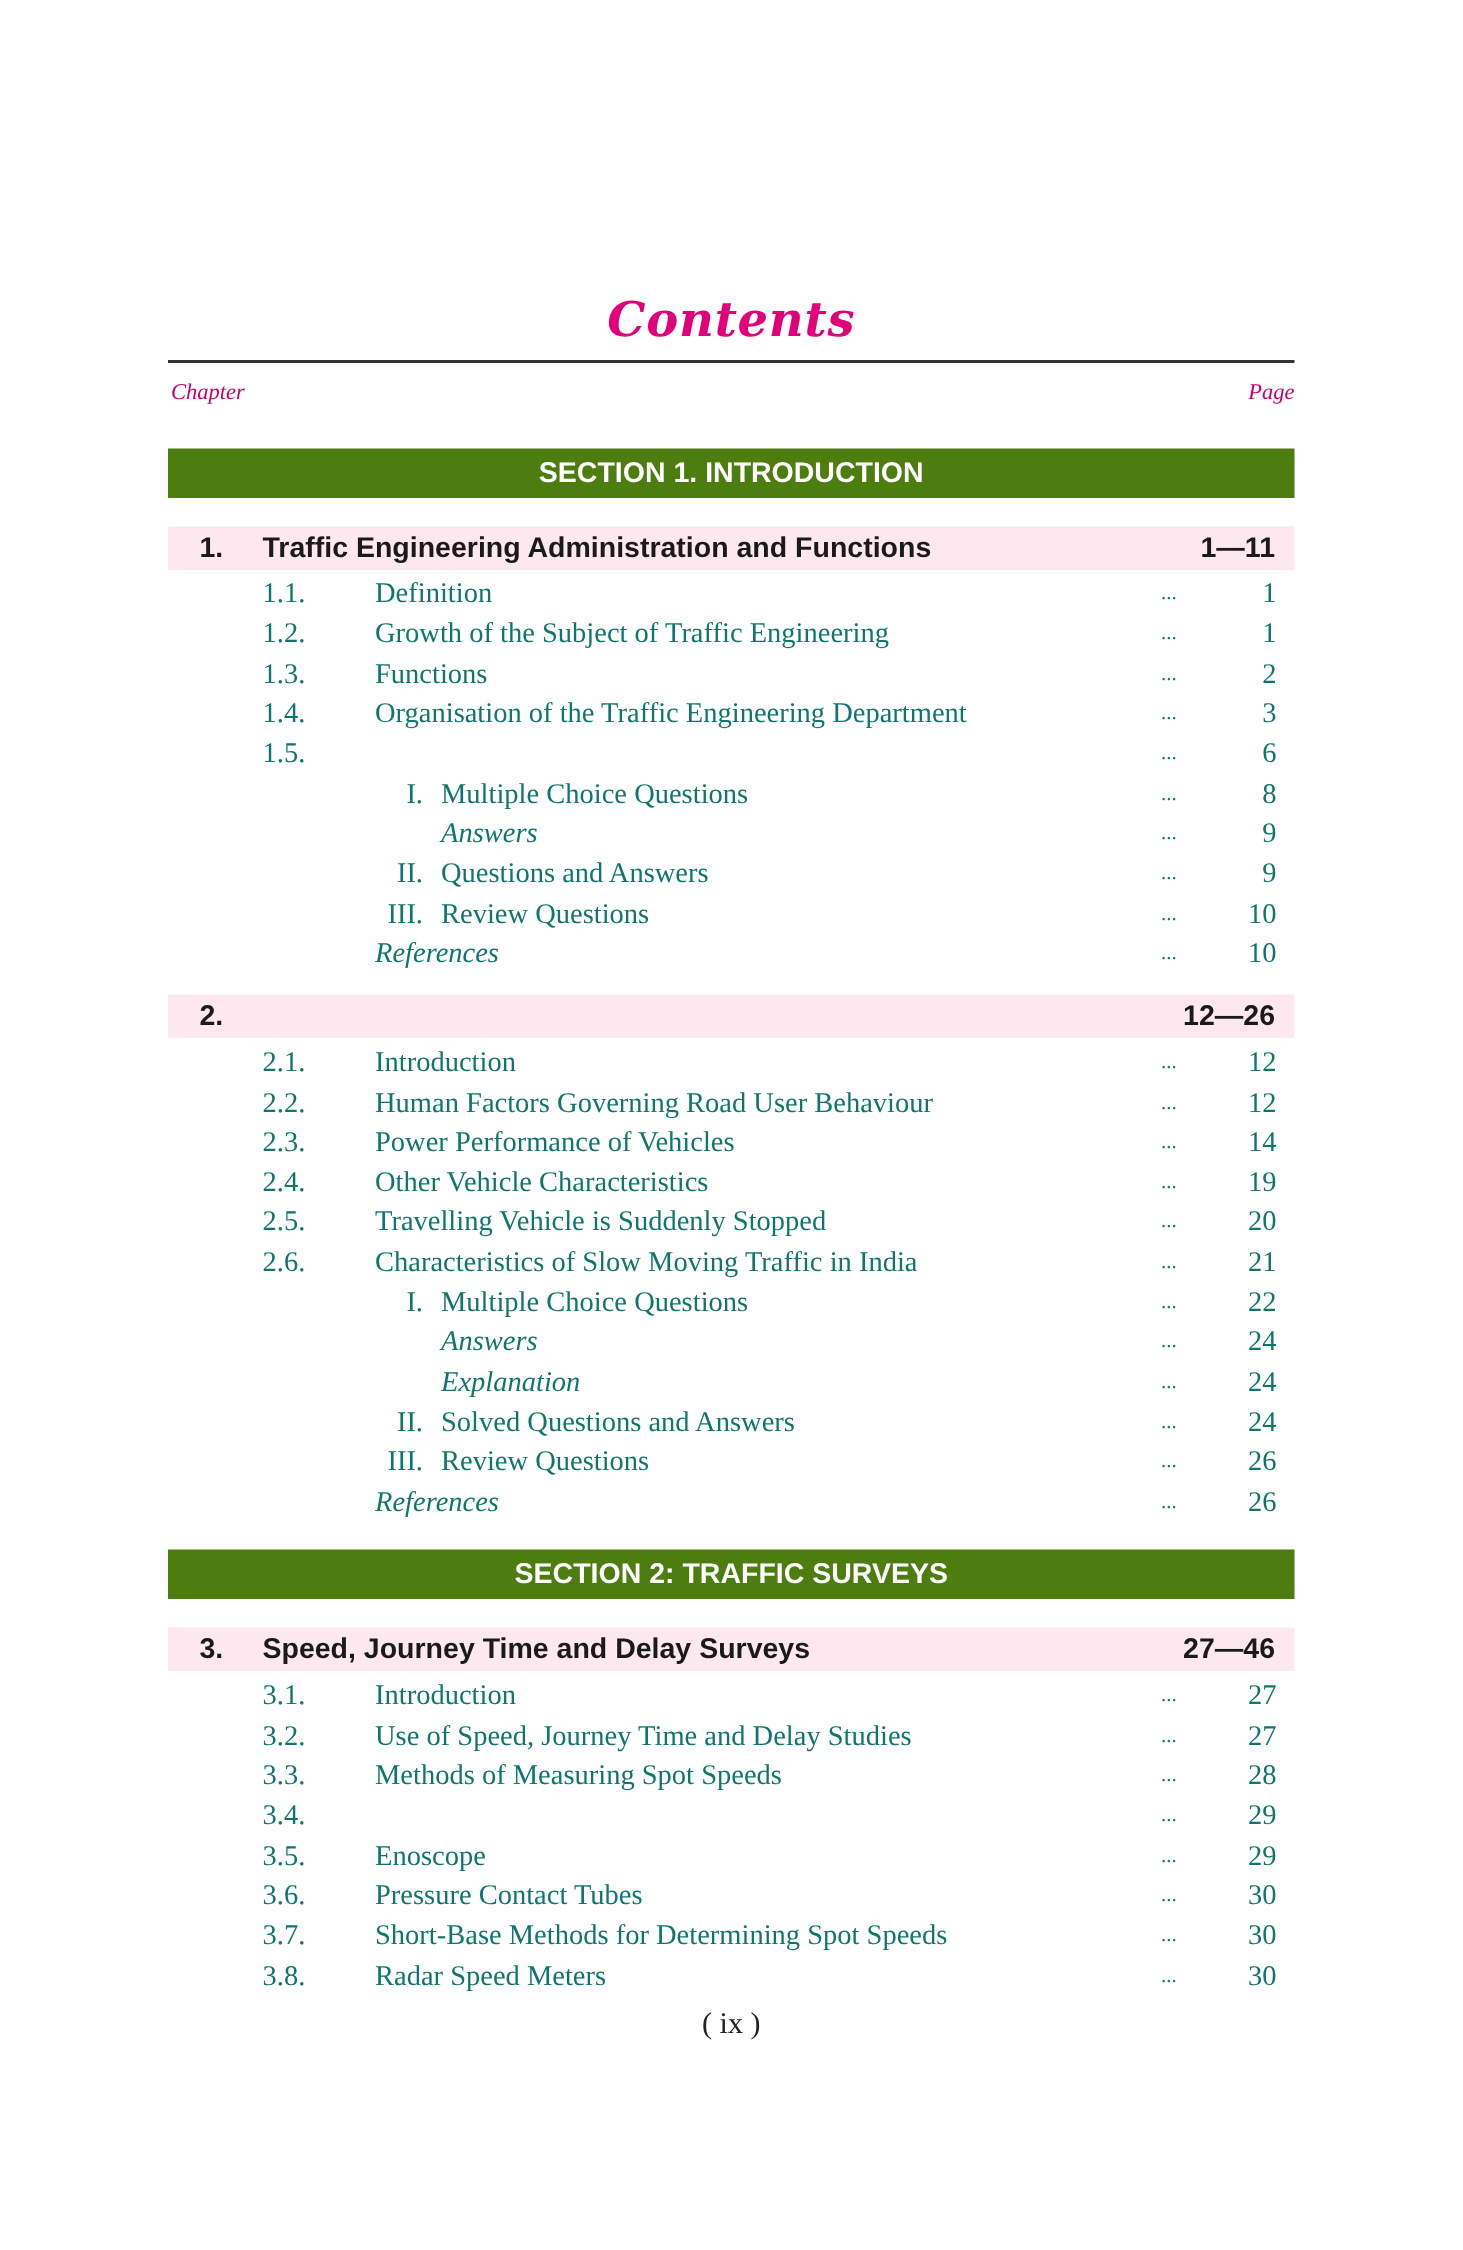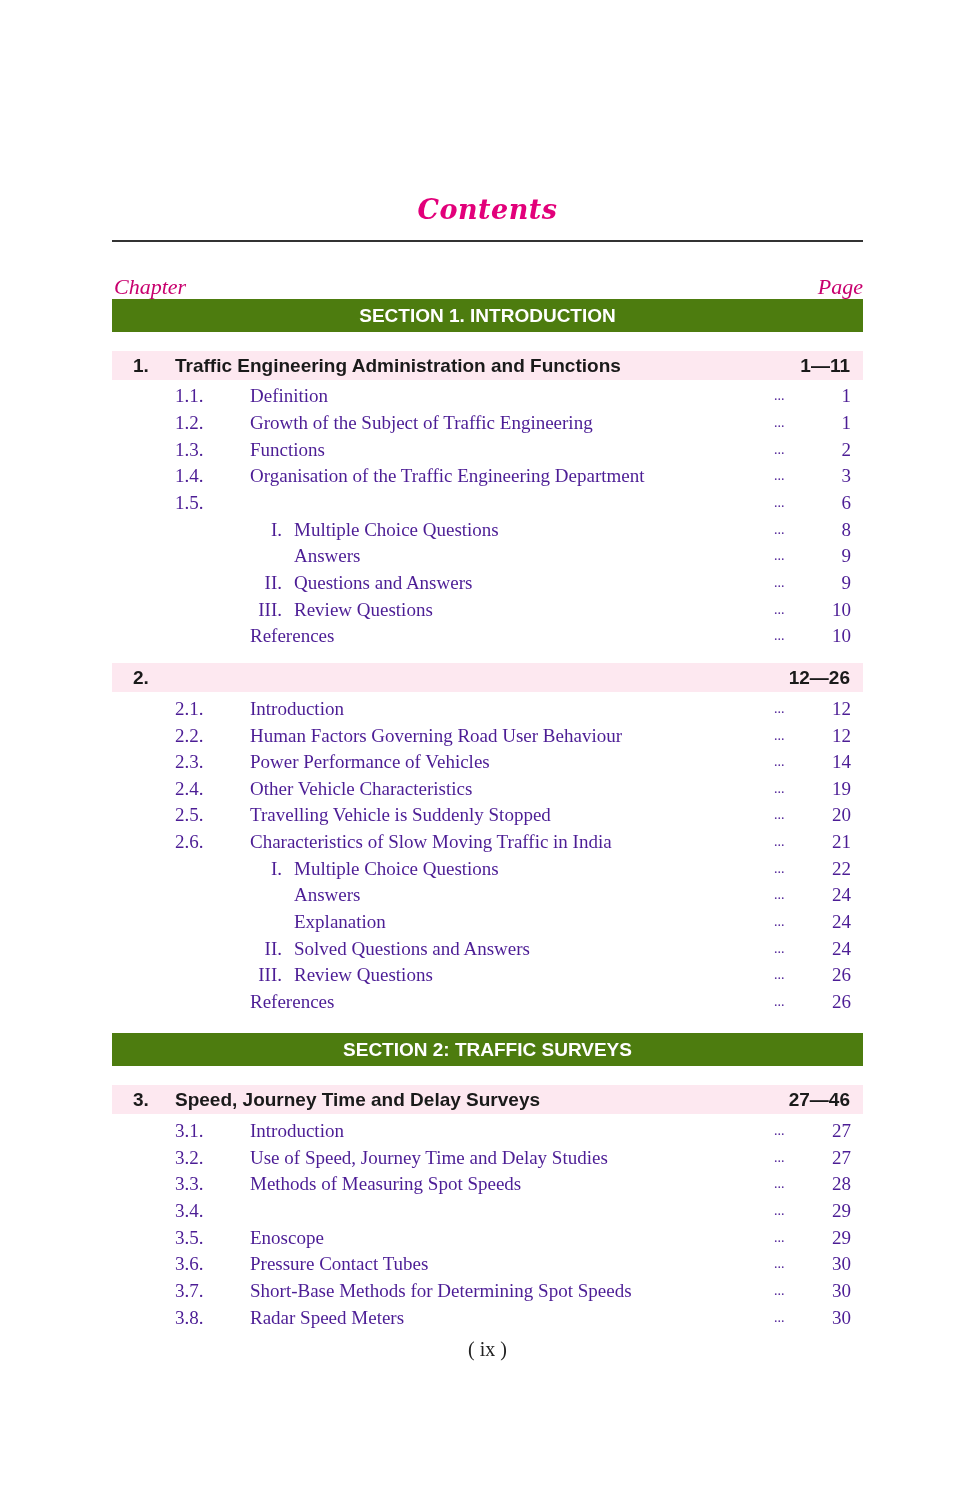--- a/index.html
+++ b/index.html
@@ -1,53 +1,53 @@
 <!DOCTYPE html>
 <html><head>
 <meta charset="utf-8">
 <style>
   html, body { margin: 0; padding: 0; background: #ffffff; }
   body { width: 975px; height: 1500px; position: relative; overflow: hidden; }
   .page { position: absolute; left: 112px; top: 0; width: 751px; }
   .title {
     position: absolute; top: 194px; left: 0; width: 751px; text-align: center;
     font-family: "DejaVu Serif", serif; font-style: italic; font-weight: bold;
-    font-size: 27px; color: #e2007a; letter-spacing: 0.5px;
+    font-size: 32px; color: #e2007a; letter-spacing: 0.5px;
   }
   .rule { position: absolute; top: 240px; left: 0; width: 751px; height: 2px; background: #333; }
   .col-head {
     position: absolute; top: 254px; font-family: "Liberation Serif", serif; font-style: italic;
-    font-size: 22px; color: #c8006e; margin-top: 20px;
+    font-size: 15px; color: #c8006e;
   }
   .col-head.left { left: 2px; }
   .col-head.right { right: 0; }
   .section-band {
     position: absolute; left: 0; width: 751px; height: 33px; background: #4d7c0f;
     color: #fff; text-align: center; font-family: "Liberation Sans", sans-serif;
     font-weight: bold; font-size: 19px; line-height: 33px;
   }
   .chapter-band {
     position: absolute; left: 0; width: 751px; height: 29px; background: #fde8f0;
     font-family: "Liberation Sans", sans-serif; font-weight: bold; font-size: 19px;
     line-height: 29px; color: #1a1a1a;
   }
   .chapter-band .num { position: absolute; left: 21px; }
   .chapter-band .ctitle { position: absolute; left: 63px; }
   .chapter-band .range { position: absolute; right: 13px; }
   .entry {
     position: absolute; left: 0; width: 751px; height: 26px;
-    font-family: "Liberation Serif", serif; font-size: 19px; line-height: 26px; color: #4c1d95;
+    font-family: "Liberation Serif", serif; font-size: 19px; line-height: 26px; color: #0f766e;
   }
   .entry .num { position: absolute; left: 63px; }
   .entry .etitle { position: absolute; left: 138px; white-space: nowrap; }
   .entry .roman { position: absolute; width: 60px; text-align: right; left: 110px; }
   .entry .subtitle { position: absolute; left: 182px; white-space: nowrap; }
   .entry .dots { position: absolute; left: 662px; font-size: 14px; }
   .entry .pg { position: absolute; right: 12px; text-align: right; }
-  .it { }
+  .it { font-style: italic; }
   .footer {
     position: absolute; top: 1338px; left: 0; width: 751px; text-align: center;
     font-family: "Liberation Serif", serif; font-size: 20px; color: #222;
   }
 </style>
 </head>
 <body>
 
 <div class="page">
   <div class="title">Contents</div>

